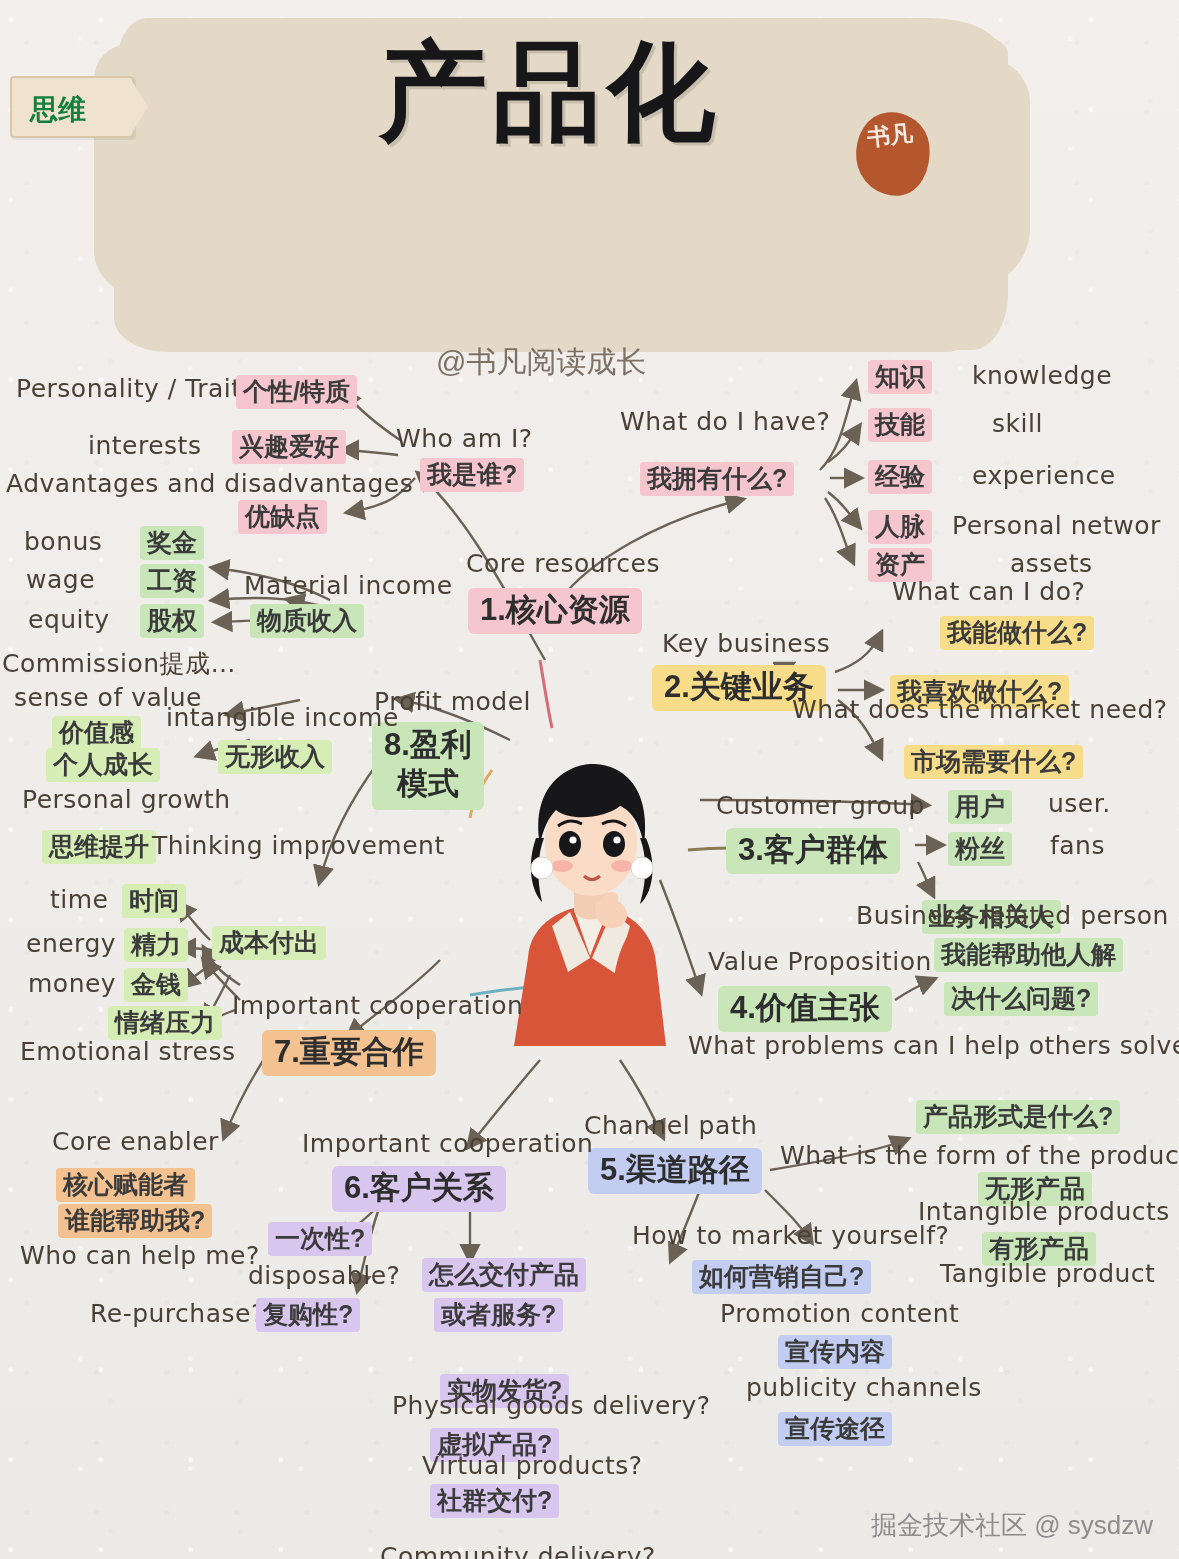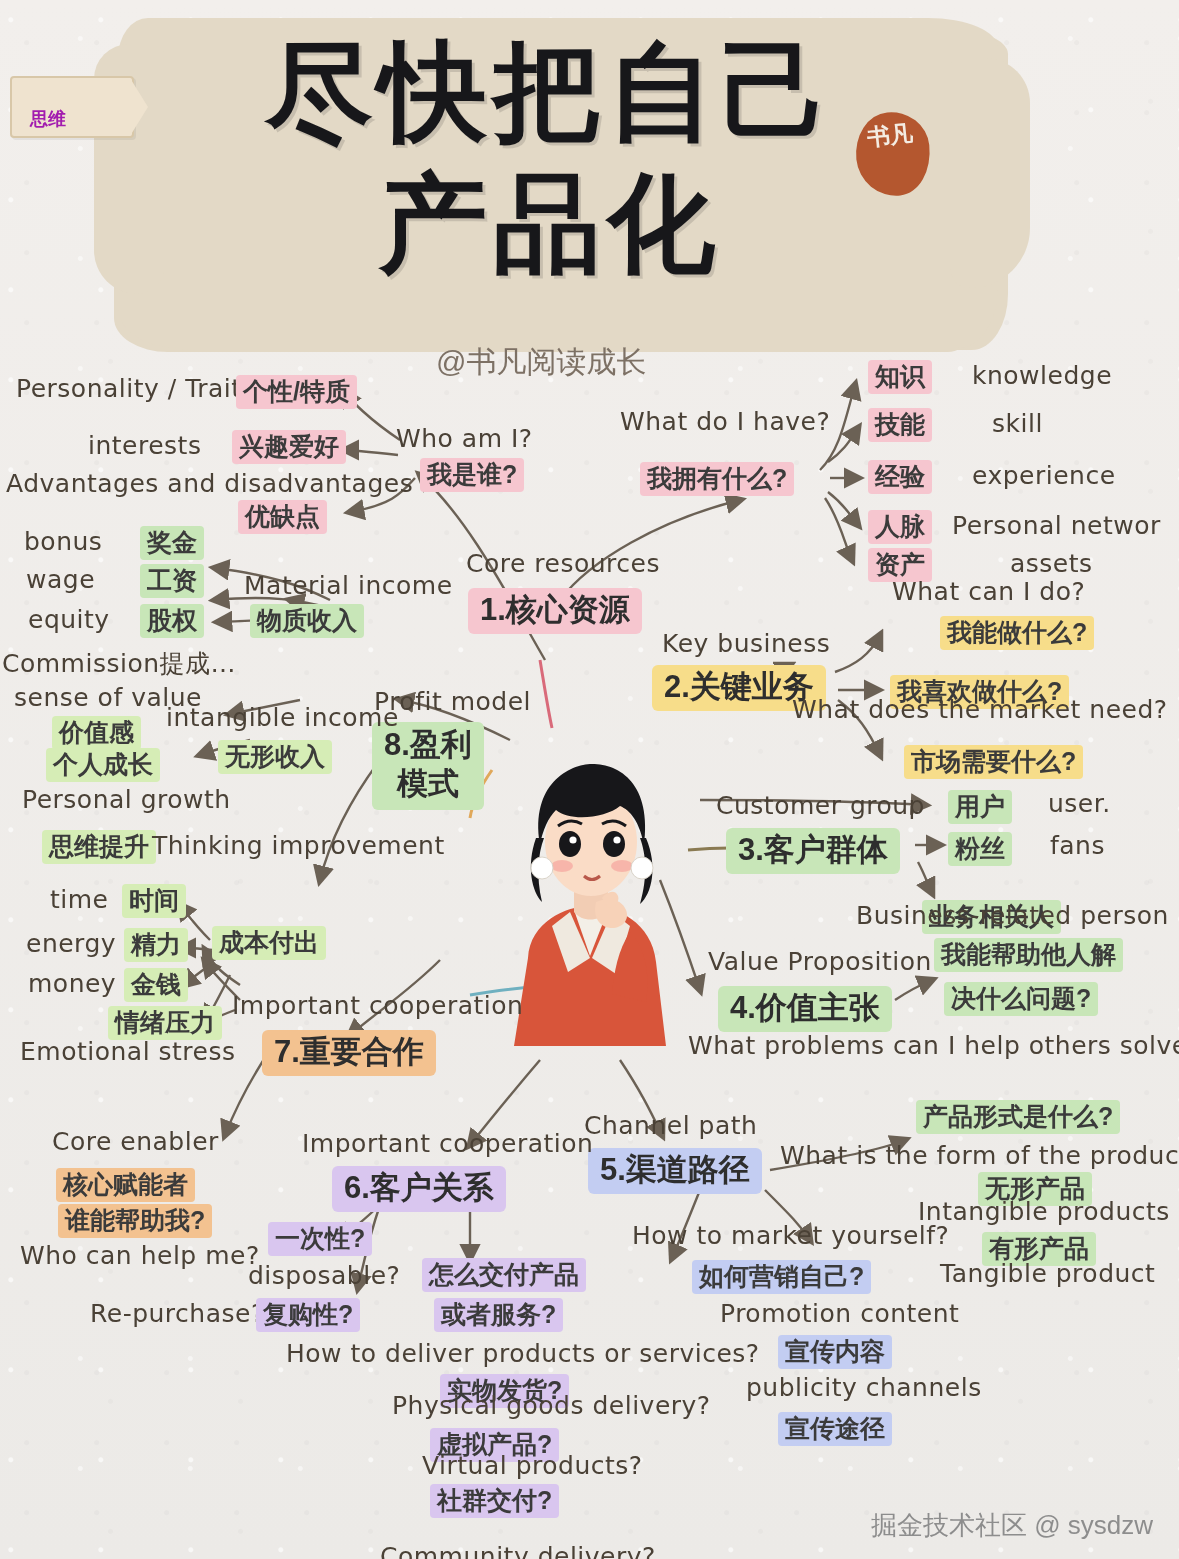--- a/index.html
+++ b/index.html
@@ -112,24 +112,24 @@
     position: absolute;
     left: 10px; top: 76px;
     width: 120px; height: 58px;
     background: #efe3cf;
     border: 2px solid #d8c7a8;
     border-radius: 4px;
     box-shadow: 2px 2px 0 rgba(0,0,0,0.06);
   }
   #tag-siwei span {
     position: absolute;
-    left: 18px; top: 29px;
-    font-size: 18px;
+    left: 18px; top: 13px;
+    font-size: 28px;
     font-weight: 700;
-    color: #a21caf;
+    color: #15803d;
     font-family: "Liberation Sans", sans-serif;
   }
   #tag-siwei:after {
     content: "";
     position: absolute;
     right: -16px; top: 0;
     border-top: 29px solid transparent;
     border-bottom: 29px solid transparent;
     border-left: 18px solid #efe3cf;
   }
@@ -246,21 +246,20 @@
       <path d="M470,995 C500,990 520,988 540,986" stroke="#6fb0c0"></path>
       <path d="M492,770 C478,790 472,805 470,818" stroke="#e0a85a"></path>
     </g>
   </svg>
 
   <div id="header-brush"></div>
   <div id="tag-siwei">
     <span>思维</span>
   </div>
   <div id="title-main">
-    <div>尽快把自己</div>
     <div>产品化</div>
   </div>
   <div id="seal">
     <span>书凡</span>
   </div>
   <div id="author">@书凡阅读成长</div>
   <div id="watermark">掘金技术社区 @ sysdzw</div>
 
   <div id="person">
     <svg viewBox="0 0 240 320" width="240" height="320">
@@ -371,21 +370,20 @@
 
   <div class="node en" style="left:302px; top:1130px;">Important cooperation</div>
   <div class="node branch hl-purple" style="left:332px; top:1166px;">6.客户关系</div>
 
   <div class="node cn hl hl-purple" style="left:268px; top:1222px;">一次性?</div>
   <div class="node en" style="left:248px; top:1262px;">disposable?</div>
   <div class="node en" style="left:90px; top:1300px;">Re-purchase?</div>
   <div class="node cn hl hl-purple" style="left:256px; top:1298px;">复购性?</div>
   <div class="node cn hl hl-purple" style="left:422px; top:1258px;">怎么交付产品</div>
   <div class="node cn hl hl-purple" style="left:434px; top:1298px;">或者服务?</div>
-  <div class="node en" style="left:286px; top:1340px;">How to deliver products or services?</div>
   <div class="node cn hl hl-purple" style="left:440px; top:1374px;">实物发货?</div>
   <div class="node en" style="left:392px; top:1392px;">Physical goods delivery?</div>
   <div class="node cn hl hl-purple" style="left:430px; top:1428px;">虚拟产品?</div>
   <div class="node en" style="left:422px; top:1452px;">Virtual products?</div>
   <div class="node cn hl hl-purple" style="left:430px; top:1484px;">社群交付?</div>
   <div class="node en" style="left:380px; top:1510px;margin-top:33px;">Community delivery?</div>
 
   <div class="node en" style="left:232px; top:992px;">Important cooperation</div>
   <div class="node branch hl-orange" style="left:262px; top:1030px;">7.重要合作</div>
 

